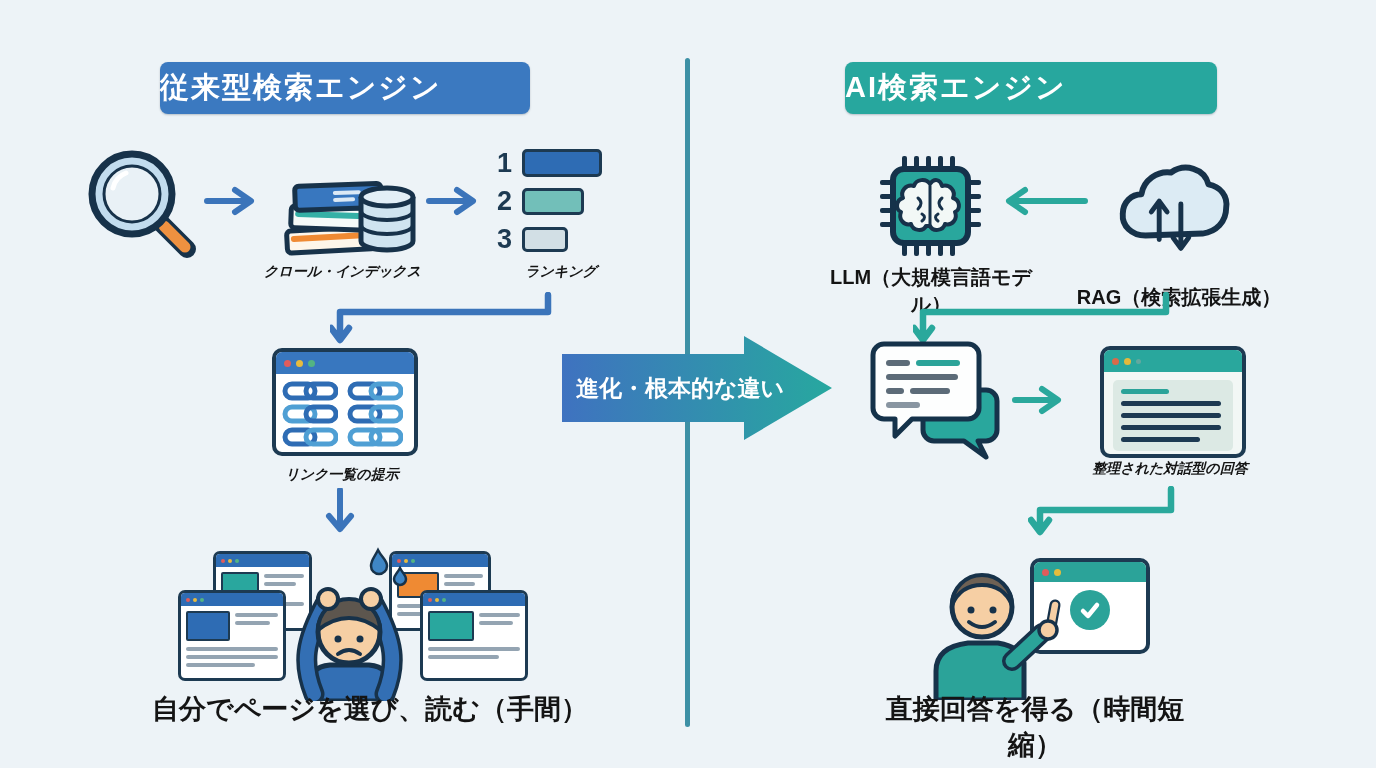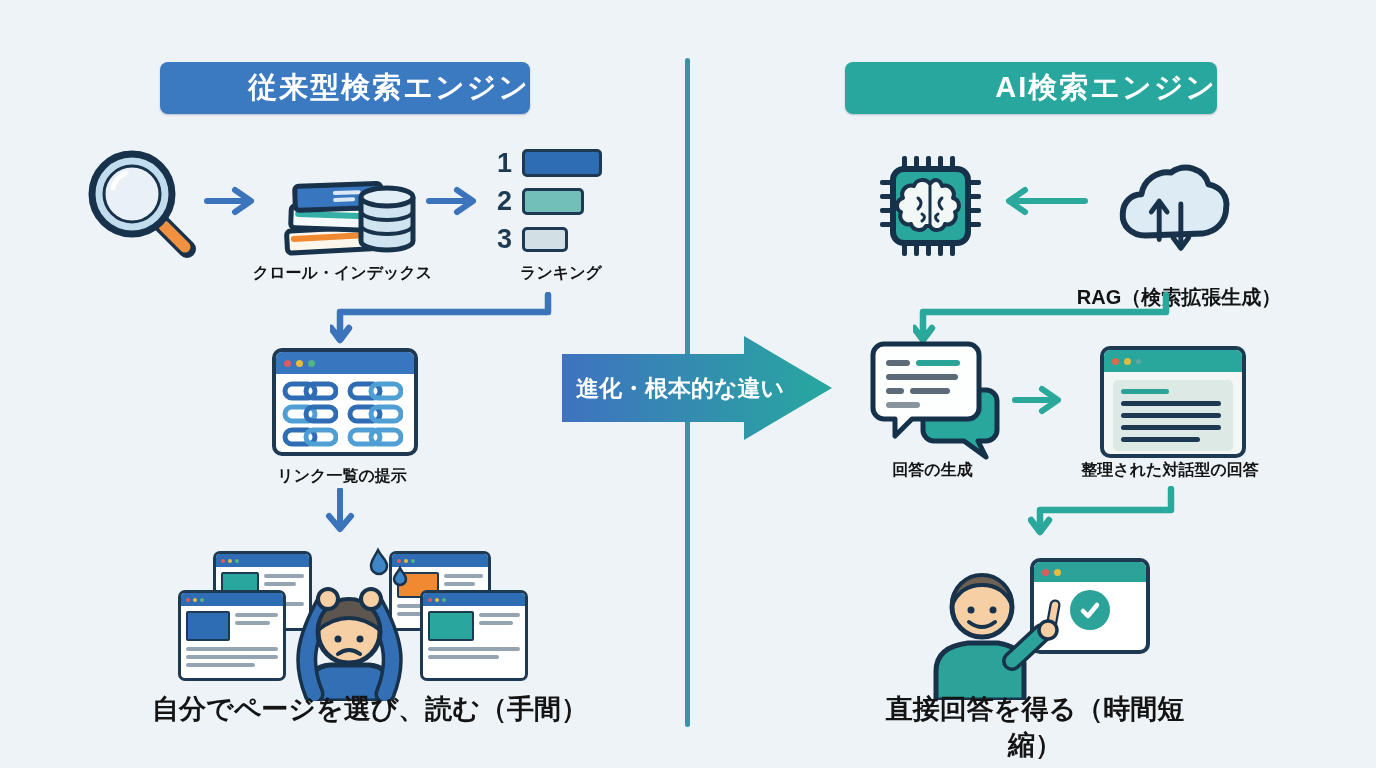--- a/index.html
+++ b/index.html
@@ -1,25 +1,25 @@
 <!DOCTYPE html>
 <html><head>
 <meta charset="utf-8">
 <style>
   html,body{margin:0;padding:0;}
   body{font-family:"Liberation Sans","DejaVu Sans",sans-serif;}
   .canvas{position:relative;width:1376px;height:768px;background:#edf3f7;overflow:hidden;}
   .abs{position:absolute;}
-  .hdr{position:absolute;height:52px;border-radius:8px;display:flex;align-items:center;justify-content:flex-end;
+  .hdr{position:absolute;height:52px;border-radius:8px;display:flex;align-items:center;justify-content:flex-start;
        color:#fff;font-size:29px;font-weight:bold;letter-spacing:2px;box-shadow:0 1px 2px rgba(20,40,60,.25);}
   .hdr-left{left:160px;top:62px;width:370px;background:#3b79c0;}
   .hdr-right{left:845px;top:62px;width:372px;background:#27a79e;}
   .divider{position:absolute;left:685px;top:58px;width:5px;height:669px;background:#3d90a5;border-radius:3px;}
   .lbl{position:absolute;color:#141414;font-weight:bold;text-align:center;}
-  .lbl-s{font-size:16px;}
+  .lbl-s{font-size:14px;font-style:italic;}
   .lbl-m{font-size:20px;}
   .lbl-b{font-size:27px;}
   
   .rank{position:absolute;left:492px;top:149px;display:flex;flex-direction:column;gap:11px;}
   .rank-row{display:flex;align-items:center;gap:10px;}
   .rank-num{width:20px;text-align:right;font-size:27px;font-weight:bold;color:#1d3a52;line-height:1;}
   .rank-bar{border:3.5px solid #1d3a52;border-radius:5px;}
   .rb1{width:74px;height:22px;background:#2e6cb4;}
   .rb2{width:56px;height:21px;background:#72bfb9;}
   .rb3{width:40px;height:19px;background:#d2dfe5;}
@@ -282,38 +282,38 @@
     <path d="M90,15 H18 M30,4 L14,15 L30,26" fill="none" stroke="#2aa89c" stroke-width="6" stroke-linecap="round" stroke-linejoin="round"></path>
   </svg>
 
   <svg class="abs" style="left:1108px;top:150px;" width="128" height="112" viewBox="0 0 130 112">
     <path d="M38,86 C24,86 14,76 15,64 C15,52 24,44 34,44 C36,30 50,20 64,22 C78,12 98,18 102,34
              C114,36 122,46 120,58 C120,72 110,82 96,84 Z" fill="#dcebf4" stroke="#17324a" stroke-width="6" stroke-linejoin="round"></path>
     <path d="M52,90 V54 M44,62 L52,51 L60,62" fill="none" stroke="#17324a" stroke-width="5" stroke-linecap="round" stroke-linejoin="round"></path>
     <path d="M74,54 V96 M66,88 L74,99 L82,88" fill="none" stroke="#17324a" stroke-width="5" stroke-linecap="round" stroke-linejoin="round"></path>
   </svg>
 
+  <div class="lbl lbl-m" style="left:815px;top:264px;width:232px;">LLM（大規模言語モデル）</div>
   <div class="lbl lbl-m" style="left:1064px;top:264px;width:230px;margin-top:20px;">RAG（検索拡張生成）</div>
 
   <svg class="abs" style="left:913px;top:292px;" width="265" height="60" viewBox="0 0 265 60">
     <path d="M253,3 V20 H10 V46 M1,36 L10,48 L19,36" fill="none" stroke="#2aa89c" stroke-width="6.5" stroke-linecap="round" stroke-linejoin="round"></path>
   </svg>
 
   <svg class="abs" style="left:868px;top:338px;" width="135" height="122" viewBox="0 0 135 122">
     <path d="M66,52 h52 a11,11 0 0 1 11,11 v29 a11,11 0 0 1 -11,11 h-8 l8,16 -22,-16 h-30 a11,11 0 0 1 -11,-11 v-29 a11,11 0 0 1 11,-11 Z" fill="#29a79d" stroke="#15324a" stroke-width="5" stroke-linejoin="round"></path>
     <path d="M16,6 h84 a11,11 0 0 1 11,11 v53 a11,11 0 0 1 -11,11 h-56 l-17,17 v-17 h-11 a11,11 0 0 1 -11,-11 v-53 a11,11 0 0 1 11,-11 Z" fill="#fdfefe" stroke="#15324a" stroke-width="5" stroke-linejoin="round"></path>
     <rect x="18" y="22" width="24" height="6" rx="3" fill="#5c6b78"></rect>
     <rect x="48" y="22" width="44" height="6" rx="3" fill="#2ba399"></rect>
     <rect x="18" y="36" width="72" height="6" rx="3" fill="#5c6b78"></rect>
     <rect x="18" y="50" width="18" height="6" rx="3" fill="#5c6b78"></rect>
     <rect x="42" y="50" width="40" height="6" rx="3" fill="#5c6b78"></rect>
     <rect x="18" y="64" width="34" height="6" rx="3" fill="#8895a1"></rect>
   </svg>
 
-  <div class="lbl lbl-s" style="left:855px;top:460px;width:155px;">回答の生成</div>
 
   <svg class="abs" style="left:1010px;top:385px;" width="60" height="30" viewBox="0 0 60 30">
     <path d="M5,15 H40 M32,4 L48,15 L32,26" fill="none" stroke="#2aa89c" stroke-width="6" stroke-linecap="round" stroke-linejoin="round"></path>
   </svg>
 
   <div class="browser" style="left:1100px;top:346px;width:138px;height:104px;background:#f2f7f5;">
     <div class="bbar" style="height:22px;background:#29a79d;">
       <span class="dot" style="width:7px;height:7px;background:#d96a4a;"></span>
       <span class="dot" style="width:7px;height:7px;background:#e3b93c;"></span>
       <span class="dot" style="width:5px;height:5px;background:#63a89f;"></span>

